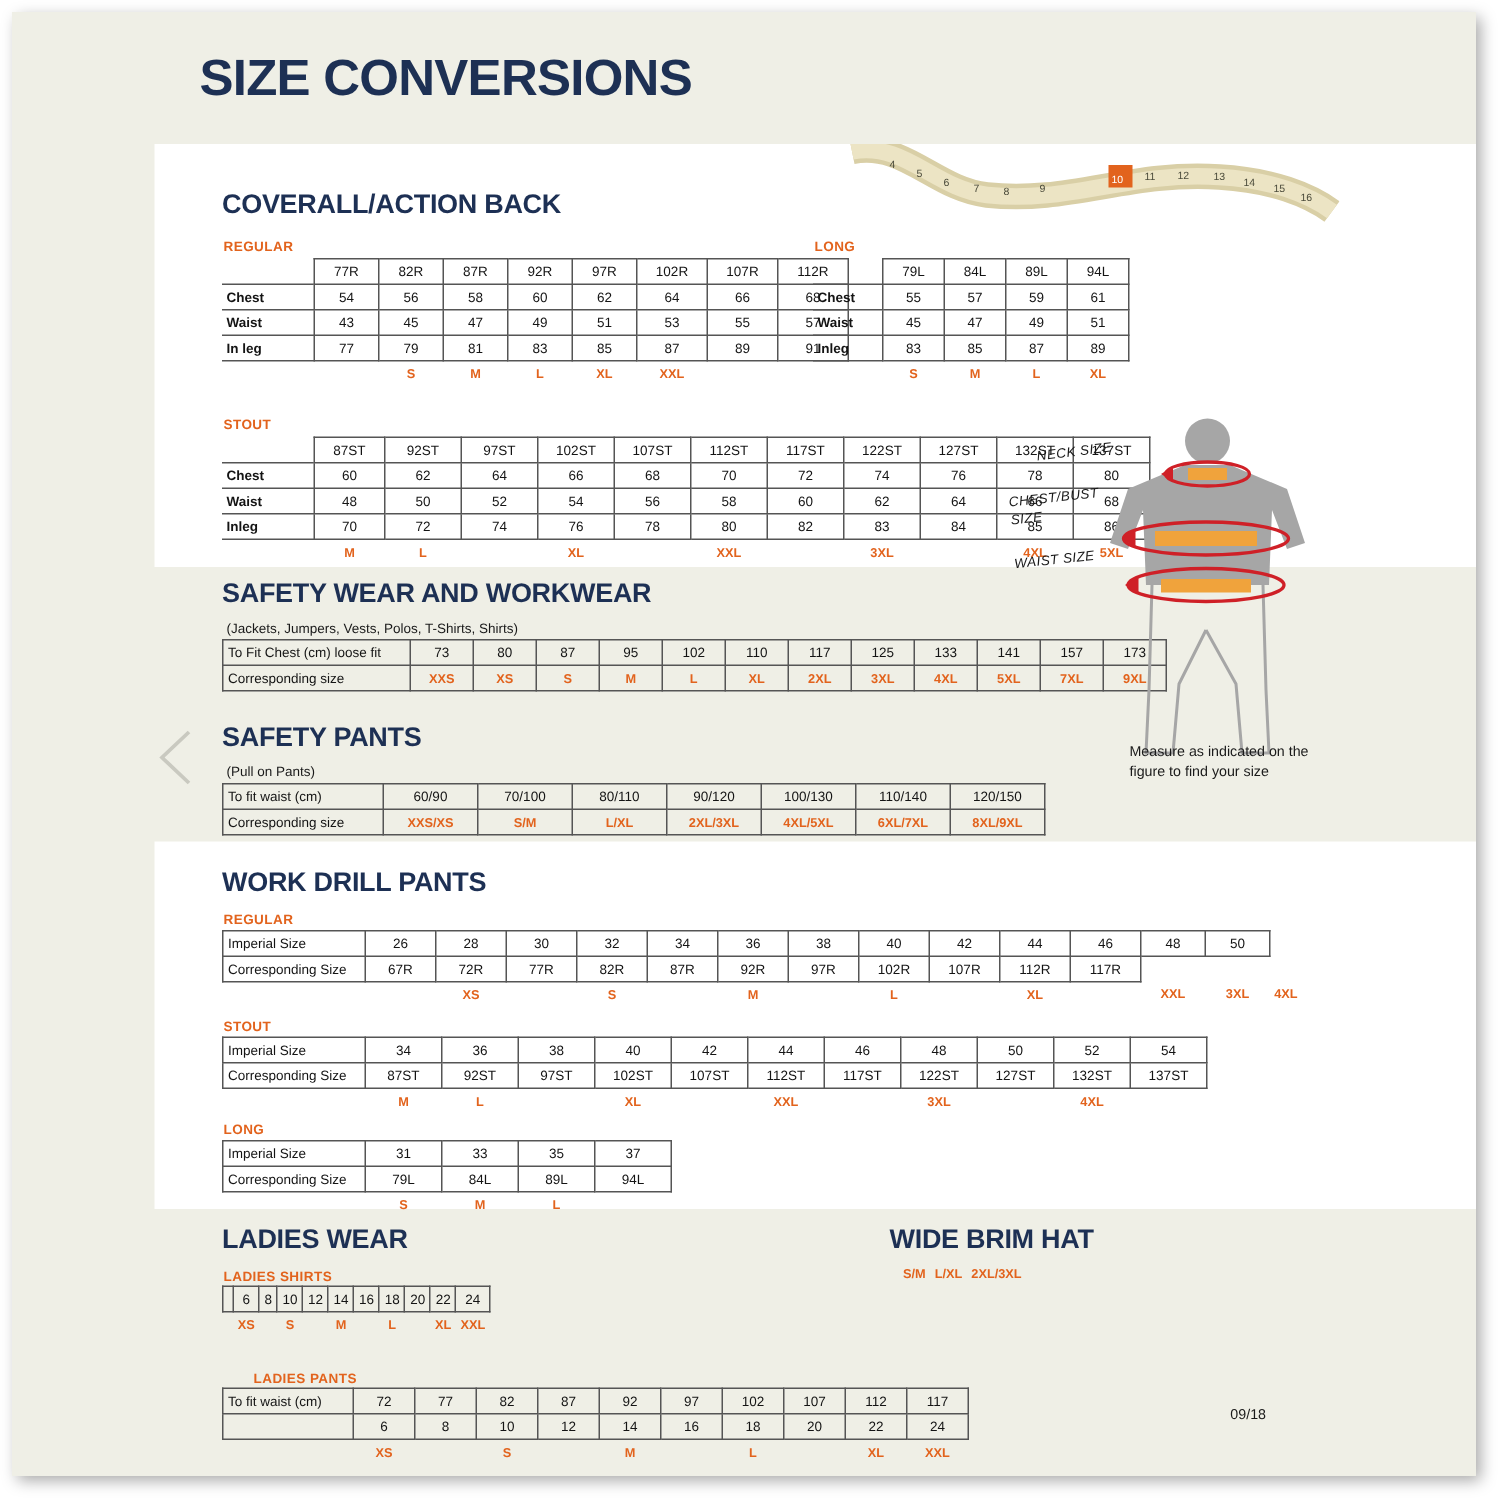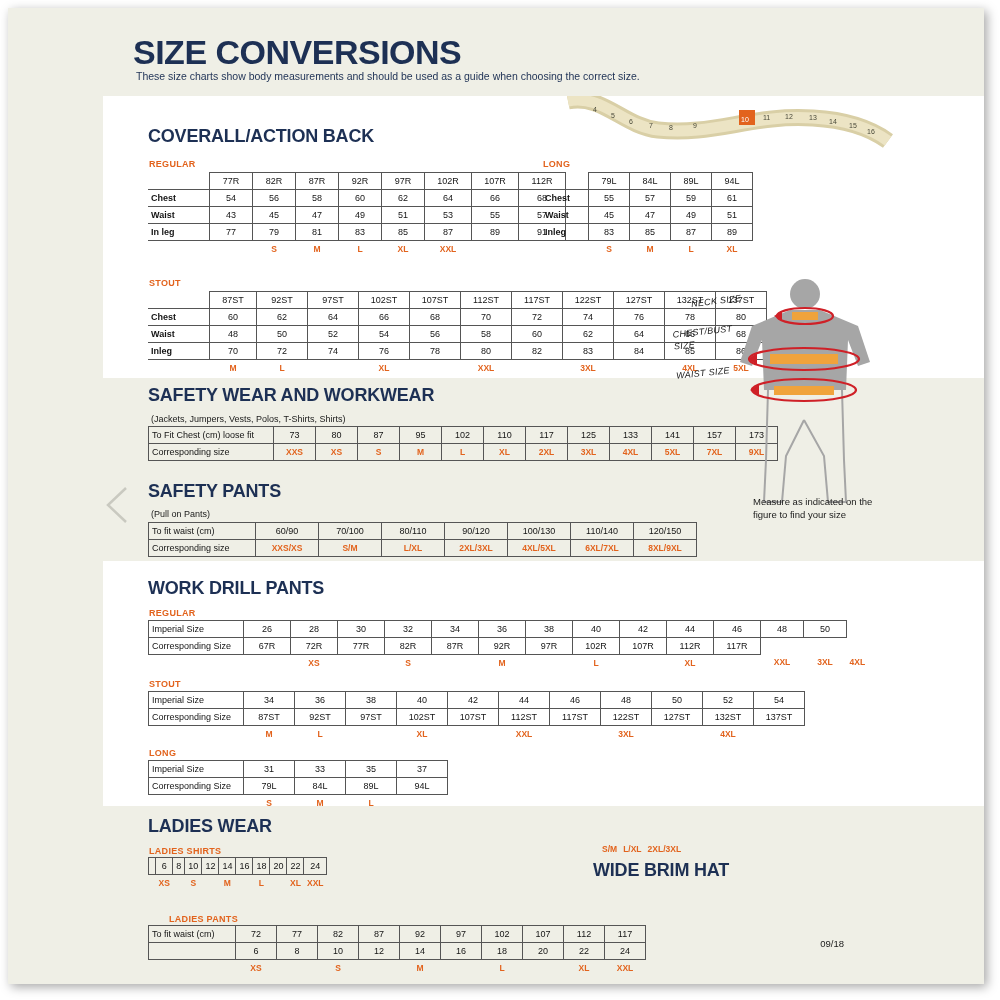--- a/index.html
+++ b/index.html
@@ -41,21 +41,20 @@
 <div class="page">
   <div class="sheet">
     <div class="bandL"></div>
     <div class="bandTop"></div>
     <div class="bandMid"></div>
     <div class="bandBot"></div>
 
     <div class="content">
 
       <div class="title">SIZE CONVERSIONS</div>
-      <div class="subtitle">These size charts show body measurements and should be used as a guide when choosing the correct size.</div>
 
       <svg class="tapewrap" viewBox="0 0 330 60">
         <path d="M5,5 C40,-2 60,30 95,34 C150,40 190,18 250,22 C285,24 310,34 325,45" stroke="#d9cfa6" stroke-width="17" fill="none"></path>
         <path d="M5,5 C40,-2 60,30 95,34 C150,40 190,18 250,22 C285,24 310,34 325,45" stroke="#ece4c4" stroke-width="11" fill="none"></path>
         <rect x="176" y="14" width="16" height="15" fill="#e2631d"></rect>
         <g font-size="7" font-family="Liberation Sans" fill="#4a4a3a">
           <text x="30" y="16">4</text>
             <text x="48" y="22">5</text>
             <text x="66" y="28">6</text>
           <text x="86" y="32">7</text>
@@ -548,21 +547,21 @@
           <td class="sz">M</td>
           <td class="nb"></td>
           <td class="sz">L</td>
           <td class="nb"></td>
           <td class="sz">XL</td>
           <td class="sz">XXL</td>
         </tr>
       </tbody>
         </table>
 
-      <div class="sec sec-lg" style="left:585px;top:808px;margin-top:44px;">WIDE BRIM HAT</div>
+      <div class="sec sec-lg" style="left:585px;top:808px;">WIDE BRIM HAT</div>
       <table class="grid" style="left:585px;top:833px;">
         <tbody>
         <tr>
           <td class="nb"></td>
           <td class="sz">S/M</td>
           <td class="sz">L/XL</td>
           <td class="sz">2XL/3XL</td>
         </tr>
       </tbody>
         </table>

